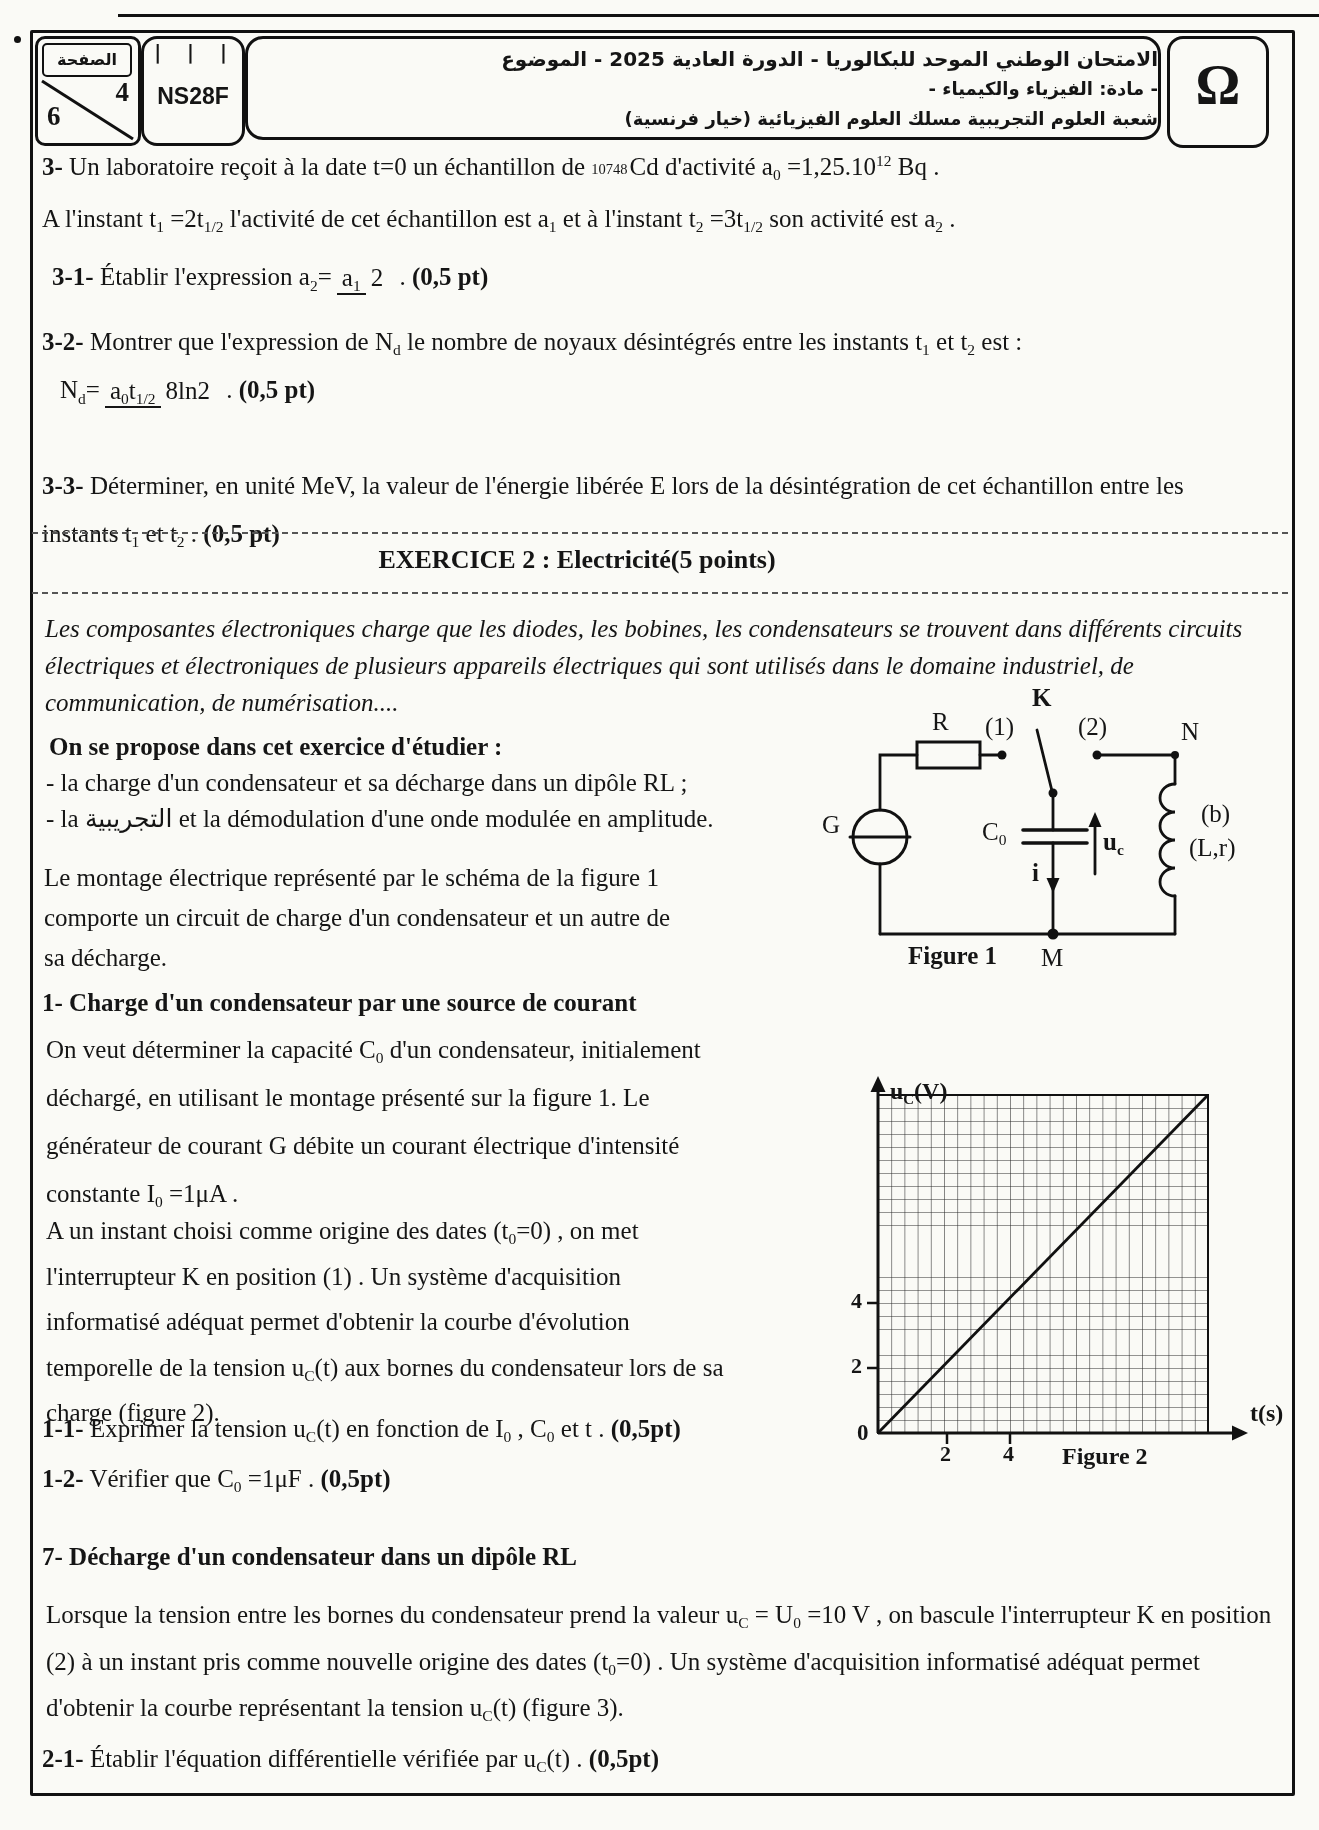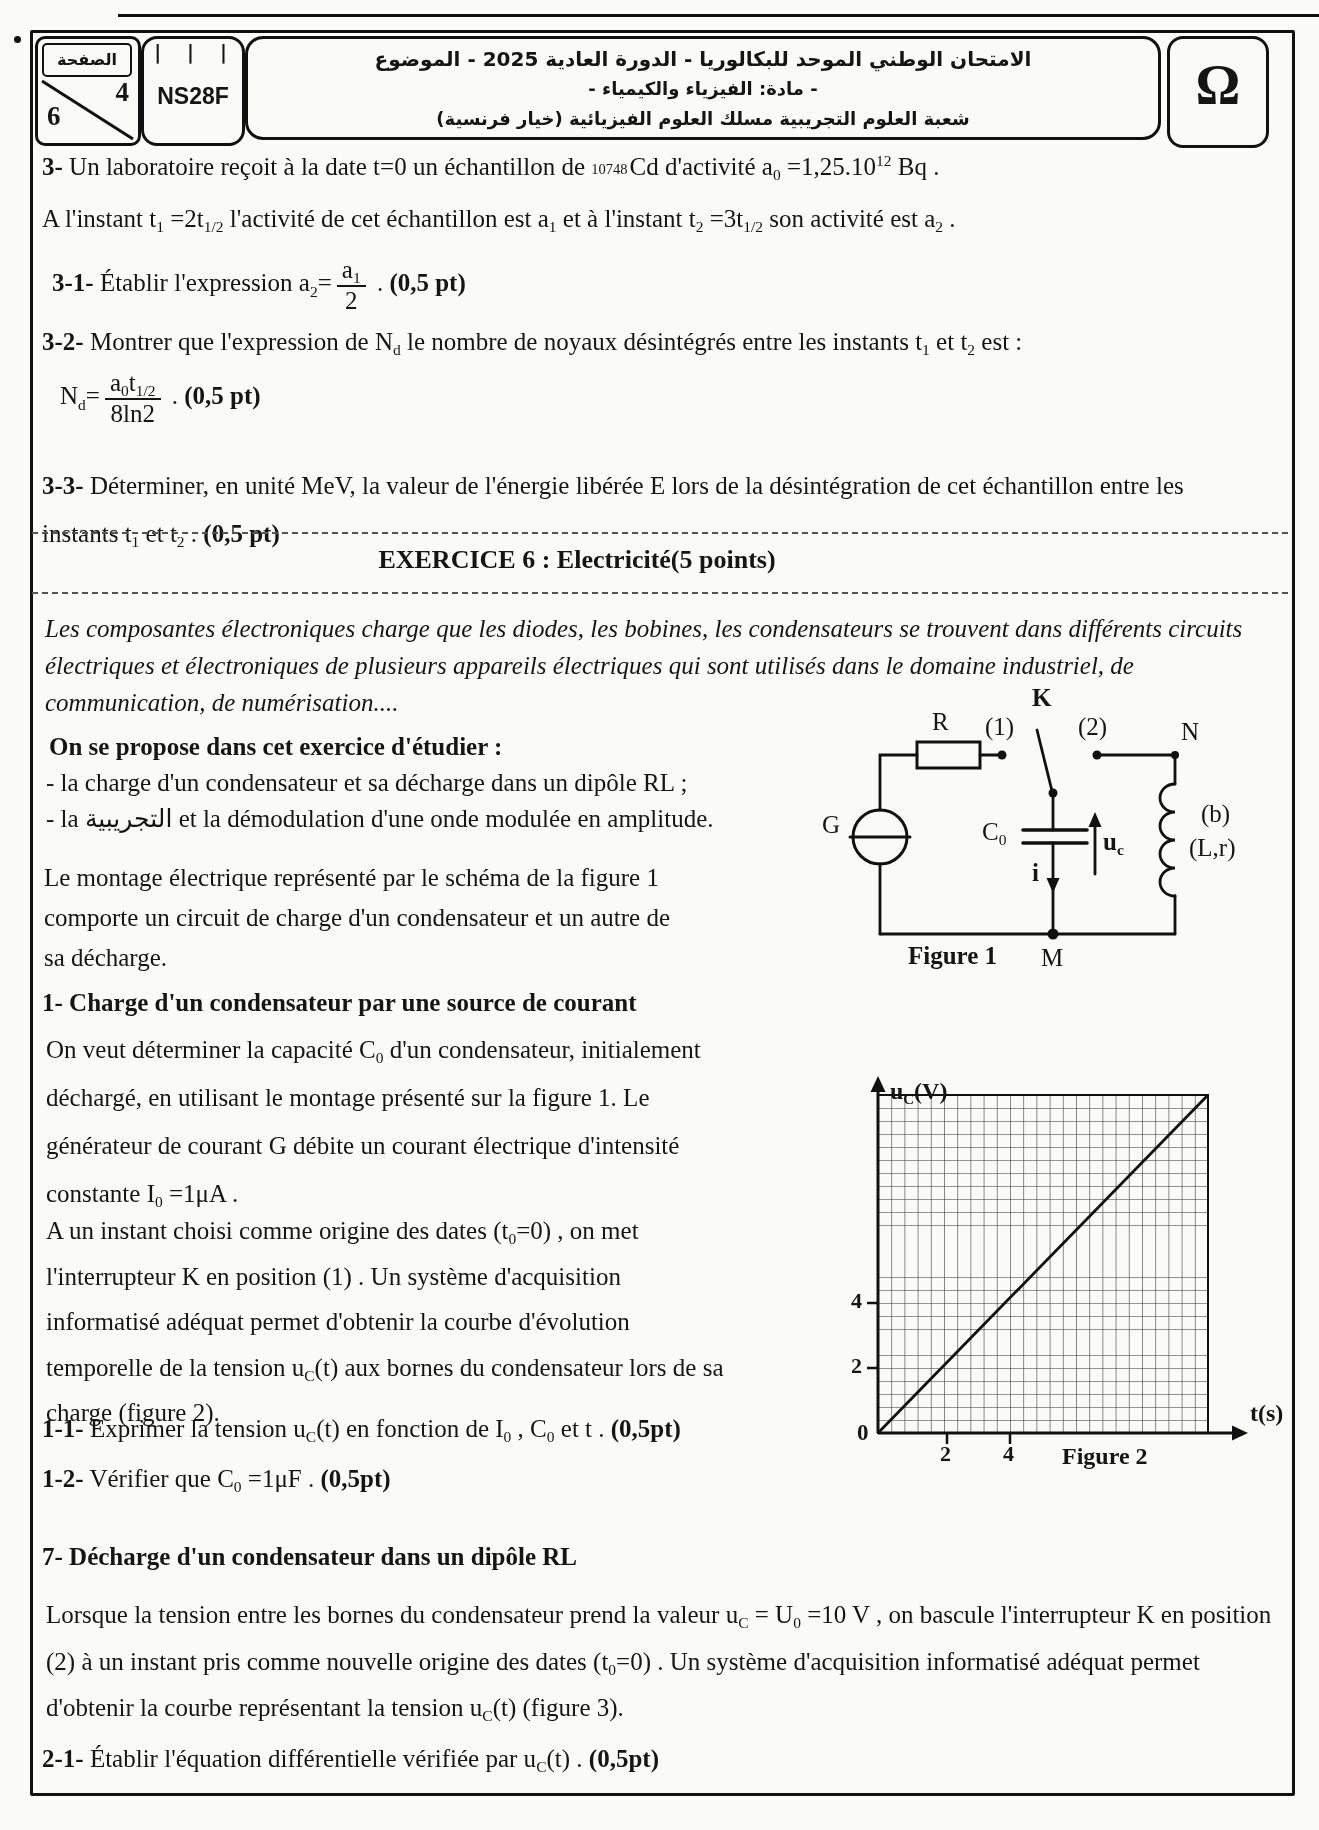--- a/index.html
+++ b/index.html
@@ -8,40 +8,40 @@
     background:#fafaf6;color:#151515;
     font-family:"Liberation Serif", serif;
     font-size:25px;
     overflow:hidden;
   }
   .abs{position:absolute;}
   .t{position:absolute;line-height:1.35;}
   .b{font-weight:bold;}
   sub{font-size:0.62em;vertical-align:-0.35em;line-height:0;}
   sup{font-size:0.62em;vertical-align:0.55em;line-height:0;}
-  .frac{display:inline-flex;flex-direction:column;text-align:center;vertical-align:middle;line-height:1.15;margin:4px 5px;}
+  .frac{display:inline-flex;flex-direction:row;text-align:center;vertical-align:middle;line-height:1.15;margin:12px 5px;}
   .fn{border-bottom:2.2px solid #151515;padding:0 5px;}
   .fd{padding:0 5px;}
   .stk{display:inline-flex;flex-direction:row;align-items:center;font-size:0.58em;line-height:1.02;vertical-align:middle;margin-right:2px;}
   
   #topline{position:absolute;left:118px;top:14px;width:1201px;border-top:3px solid #111;}
   #frame{position:absolute;left:30px;top:30px;width:1259px;height:1760px;
     border:3px solid #111;border-radius:2px;background:transparent;}
   #corner-dot{position:absolute;left:14px;top:36px;width:7px;height:7px;border-radius:50%;background:#111;}
   
   .hbox{position:absolute;border:3px solid #111;border-radius:14px;background:#fafaf6;}
   #page-box{left:35px;top:36px;width:100px;height:104px;border-radius:10px;}
   #page-strip{position:absolute;left:4px;top:4px;width:86px;height:30px;border:2.5px solid #111;border-radius:5px;
     font-family:"DejaVu Sans", sans-serif;font-size:16px;font-weight:bold;text-align:center;line-height:30px;}
   #page-box .num4{position:absolute;right:9px;top:38px;font-size:27px;font-weight:bold;}
   #page-box .num6{position:absolute;left:9px;top:62px;font-size:27px;font-weight:bold;}
   #code-box{left:141px;top:36px;width:98px;height:104px;border-radius:16px;text-align:center;}
   #code-marks{position:absolute;left:0;top:2px;width:100%;font-size:19px;font-weight:bold;letter-spacing:5px;font-family:"DejaVu Sans Mono",monospace;}
   #code-text{position:absolute;left:0;top:44px;width:100%;font-family:"Liberation Sans",sans-serif;font-weight:bold;font-size:23px;}
-  #title-box{left:245px;top:36px;width:916px;height:104px;border-radius:18px;direction:rtl;text-align:center;
+  #title-box{left:245px;top:36px;width:916px;height:104px;border-radius:18px;direction:rtl;
     font-family:"DejaVu Sans", sans-serif;padding-top:5px;box-sizing:border-box;}
   #title-box .l1{font-size:20px;font-weight:bold;line-height:30px;}
   #title-box .l2{font-size:18px;font-weight:bold;line-height:30px;}
   #title-box .l3{font-size:18px;font-weight:bold;line-height:30px;}
   #unit-box{left:1167px;top:36px;width:96px;height:106px;border-radius:16px;border-width:3.5px;}
   #unit-box .om{position:absolute;left:0;top:14px;width:100%;text-align:center;font-size:56px;font-weight:bold;}
   
   .dash{position:absolute;border-top:2.5px dashed #555;}
   
   .figwrap{position:absolute;}
@@ -89,21 +89,21 @@
       <span class="fd">2</span>
     </span> .  <b>(0,5 pt)</b></div>
 <div class="t" style="left:42px;top:325px;width:1245px;"><b>3-2-</b> Montrer que l'expression de N<sub>d</sub>  le nombre de noyaux désintégrés entre les instants t<sub>1</sub> et t<sub>2</sub> est :</div>
 <div class="t" style="left:60px;top:365px;width:1100px;">N<sub>d</sub>=<span class="frac">
       <span class="fn">a<sub>0</sub>t<sub>1/2</sub></span>
       <span class="fd">8ln2</span>
     </span> .  <b>(0,5 pt)</b></div>
 <div class="t" style="left:42px;top:462px;width:1210px;line-height:1.9;"><b>3-3-</b> Déterminer, en unité MeV, la valeur de l'énergie libérée E  lors de la désintégration de cet échantillon entre les instants t<sub>1</sub> et t<sub>2</sub> .  <b>(0,5 pt)</b></div>
 
 <div class="dash" style="left:32px;top:532px;width:1256px;"></div>
-<div class="t b" style="left:32px;top:542px;width:1090px;text-align:center;font-size:26px;">EXERCICE 6 : Electricité(5 points)</div>
+<div class="t b" style="left:32px;top:542px;width:1090px;text-align:center;font-size:26px;">EXERCICE 2 : Electricité(5 points)</div>
 <div class="dash" style="left:32px;top:592px;width:1256px;"></div>
 
 <div class="t" style="left:45px;top:610px;width:1240px;font-style:italic;line-height:1.48;">Les composantes électroniques charge que les diodes, les bobines, les condensateurs se trouvent dans différents circuits électriques et électroniques de plusieurs appareils électriques qui sont utilisés dans le domaine industriel, de communication, de numérisation....</div>
 
 <div class="t" style="left:49px;top:730px;width:690px;font-weight:bold;">On se propose dans cet exercice d'étudier :</div>
 <div class="t" style="left:46px;top:766px;width:690px;">- la charge d'un condensateur et sa décharge dans un dipôle RL ;</div>
 <div class="t" style="left:46px;top:802px;width:690px;">- la التجريبية et la démodulation d'une onde modulée en amplitude.</div>
 <div class="t" style="left:44px;top:858px;width:652px;line-height:1.6;">Le montage électrique représenté par le schéma de la figure 1 comporte un circuit de charge d'un condensateur et un autre de sa décharge.</div>
 
 <div class="figwrap" style="left:700px;top:612px;width:592px;height:372px;">

